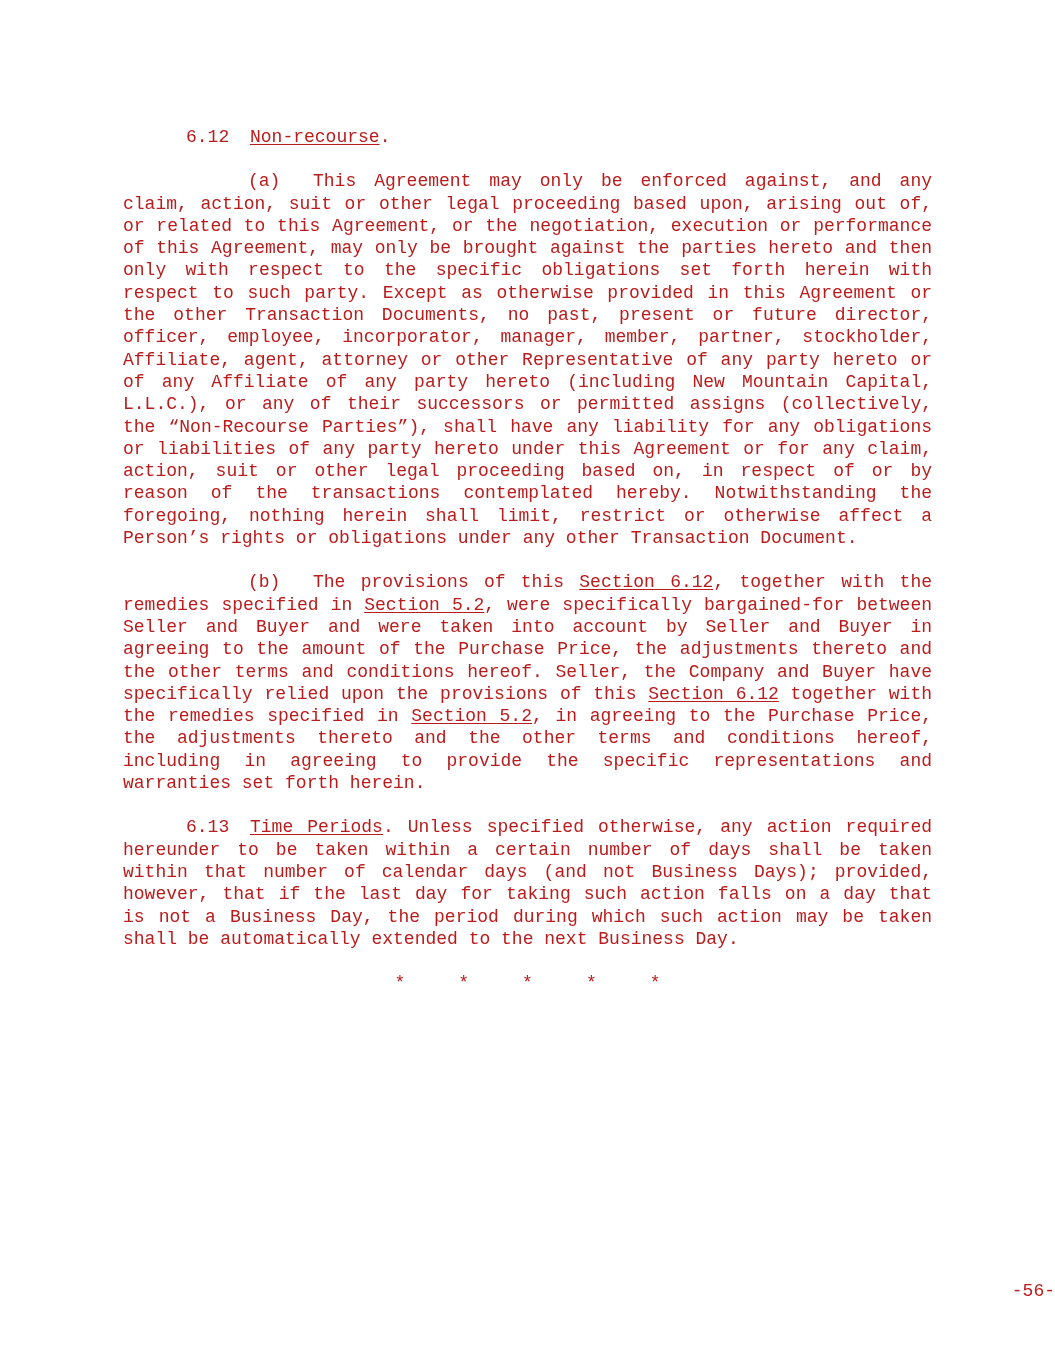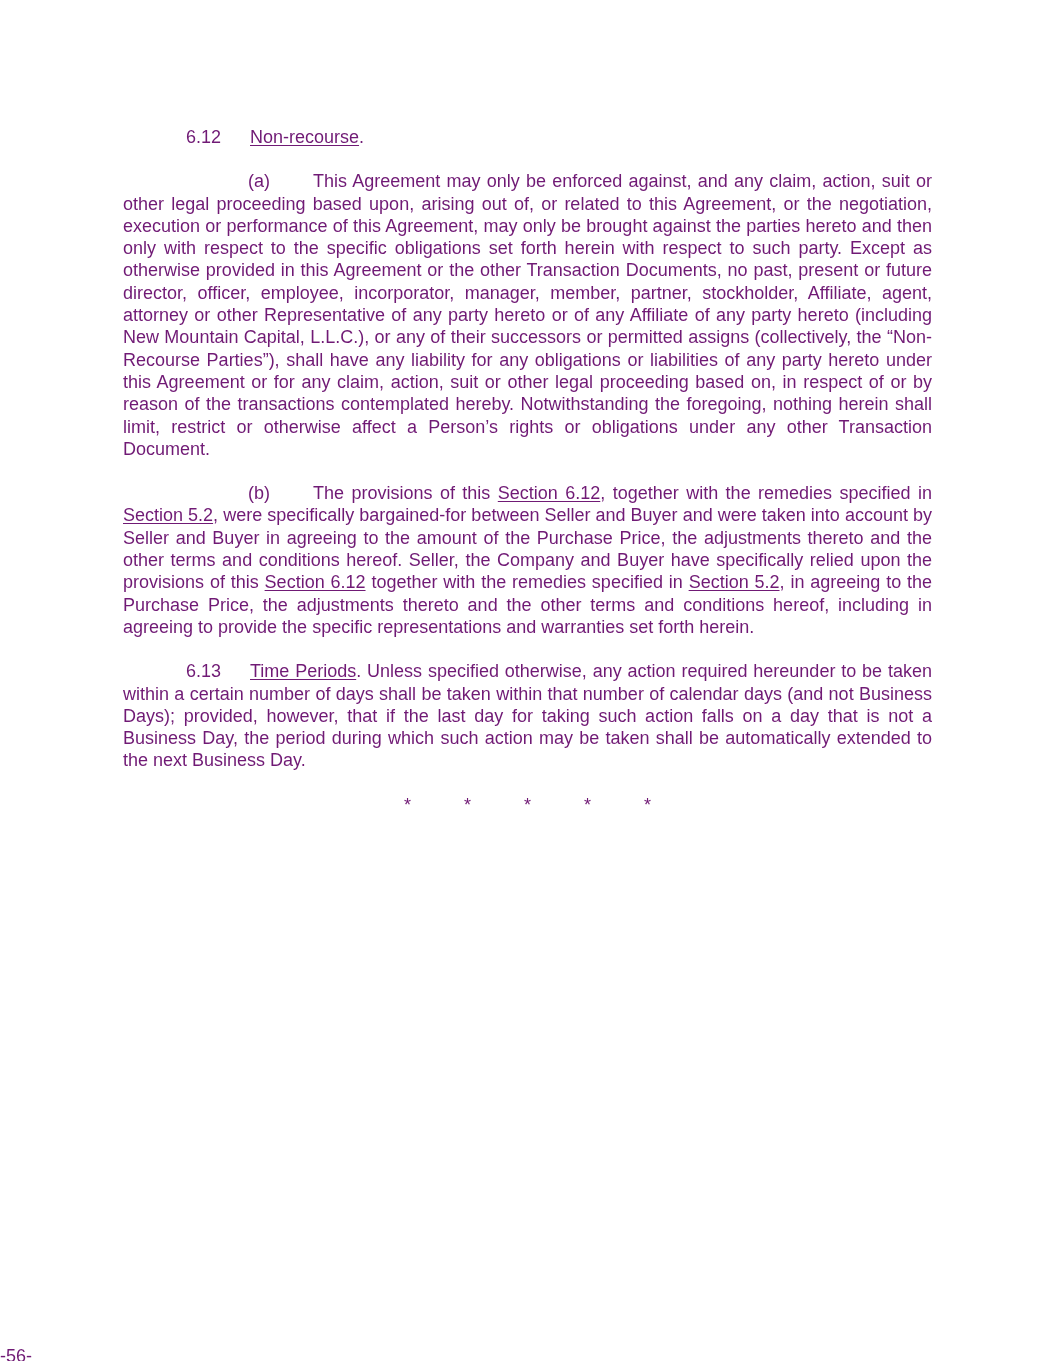--- a/index.html
+++ b/index.html
@@ -1,22 +1,22 @@
 <!DOCTYPE html>
 <html><head>
 <meta charset="utf-8">
 <style>
   html, body { margin: 0; padding: 0; background: #ffffff; }
   .page {
     position: relative;
     width: 1055px;
     height: 1361px;
     background: #ffffff;
-    font-family: Liberation Sans, sans-serif;
-    color: #701a75;
+    font-family: Liberation Mono, monospace;
+    color: #b91c1c;
     overflow: hidden;
   }
   .content {
     position: absolute;
     left: 123px;
     top: 126px;
     width: 809px;
     font-size: 18px;
     line-height: 22.3px;
     text-align: justify;
@@ -37,22 +37,22 @@
     display: flex;
     justify-content: center;
     gap: 53px;
     margin-top: 12px;
     text-align: center;
   }
   .page-number {
     position: absolute;
     left: 0;
     right: 0;
-    top: 1346px;
-    text-align: left;
+    top: 1281px;
+    text-align: right;
     font-size: 18px;
   }
 </style>
 </head>
 <body>
 
 <div class="page">
   <div class="content">
 
     <p><span class="h-num">6.12</span><span><span class="u">Non-recourse</span><span>.</span></span></p>

